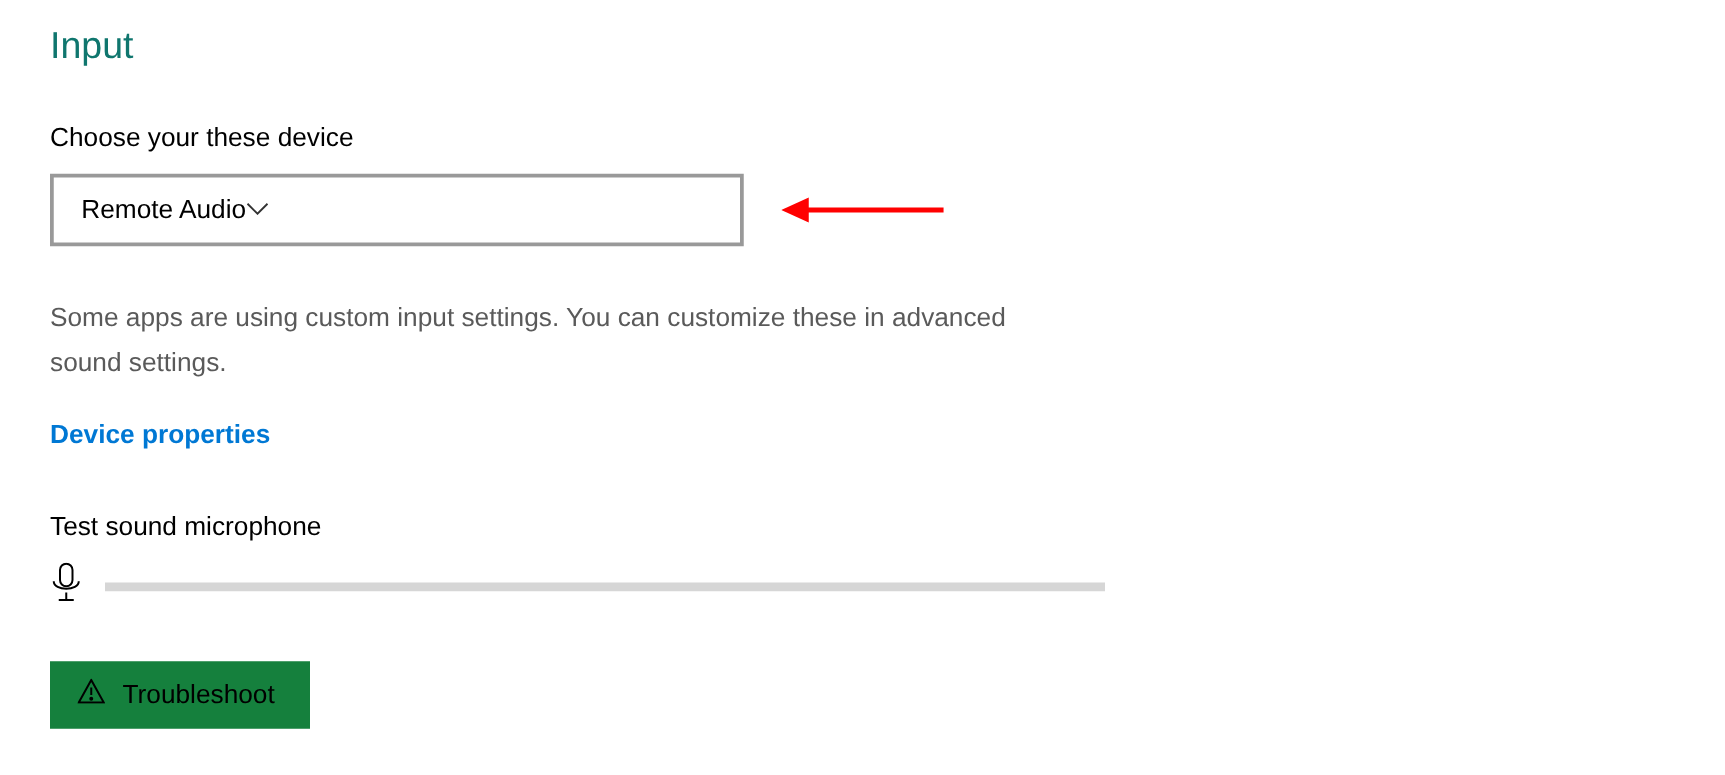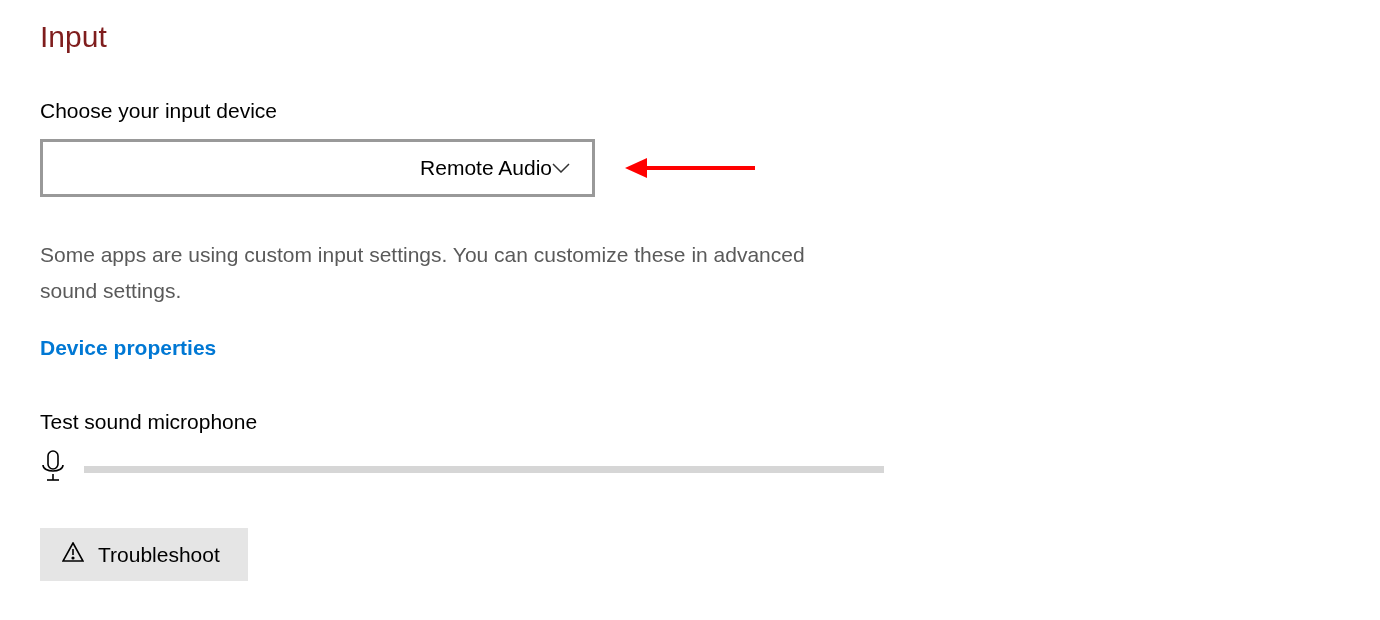--- a/index.html
+++ b/index.html
@@ -11,21 +11,21 @@
       font-family: "Segoe UI", -apple-system, BlinkMacSystemFont, sans-serif;
       background: #ffffff;
       color: #000000;
       width: 1380px;
       height: 620px;
       padding: 20px 40px;
     }
     .section-title {
       font-size: 30px;
       font-weight: 400;
-      color: #7f1d1d;
+      color: #0f766e;
       margin-bottom: 45px;
     }
     .field-label {
       font-size: 21px;
       font-weight: 400;
       color: #000000;
       margin-bottom: 16px;
     }
     .dropdown-row {
       display: flex;
@@ -33,21 +33,21 @@
       gap: 30px;
       margin-bottom: 40px;
     }
     .dropdown {
       width: 555px;
       height: 58px;
       border: 3px solid #999999;
       background: #ffffff;
       display: flex;
       align-items: center;
-      justify-content: flex-end;
+      justify-content: flex-start;
       padding: 0 22px;
       cursor: pointer;
     }
     .dropdown-text {
       font-size: 21px;
       color: #000000;
     }
     .chevron-icon {
       width: 18px;
       height: 10px;
@@ -85,41 +85,41 @@
     }
     .mic-level-bar {
       width: 800px;
       height: 7px;
       background: #d6d6d6;
     }
     .troubleshoot-button {
       display: inline-flex;
       align-items: center;
       gap: 14px;
-      background: #e5e5e5;
+      background: #15803d;
       border: none;
       padding: 14px 28px 14px 22px;
       cursor: pointer;
       font-size: 21px;
       color: #000000;
       font-family: inherit;
     }
     .warning-icon {
       width: 22px;
       height: 20px;
     }
   </style>
 </head>
 <body>
 
 
 
 <h2 class="section-title">Input</h2>
 
-<div class="field-label">Choose your input device</div>
+<div class="field-label">Choose your these device</div>
 
 <div class="dropdown-row">
   <div class="dropdown">
     <span class="dropdown-text">Remote Audio</span>
     <span>
       <svg class="chevron-icon" viewBox="0 0 18 10" fill="none" stroke="#333333" stroke-width="1.5">
         <polyline points="1,1 9,9 17,1"></polyline>
       </svg>
     </span>
   </div>

